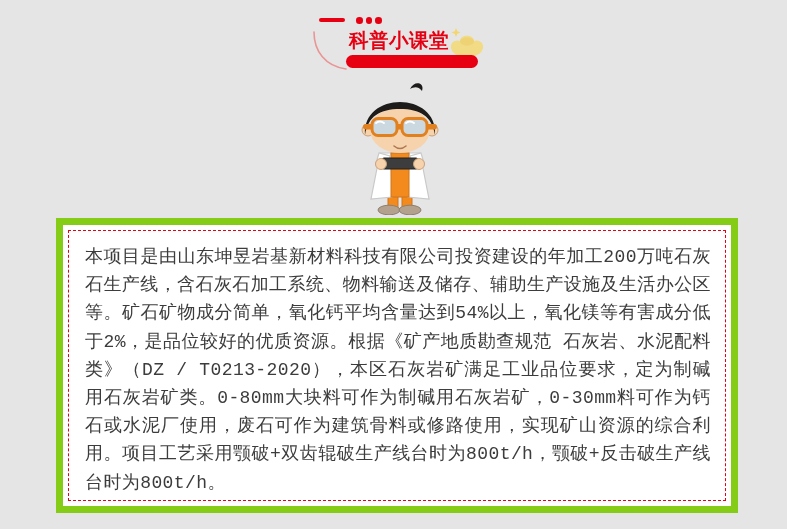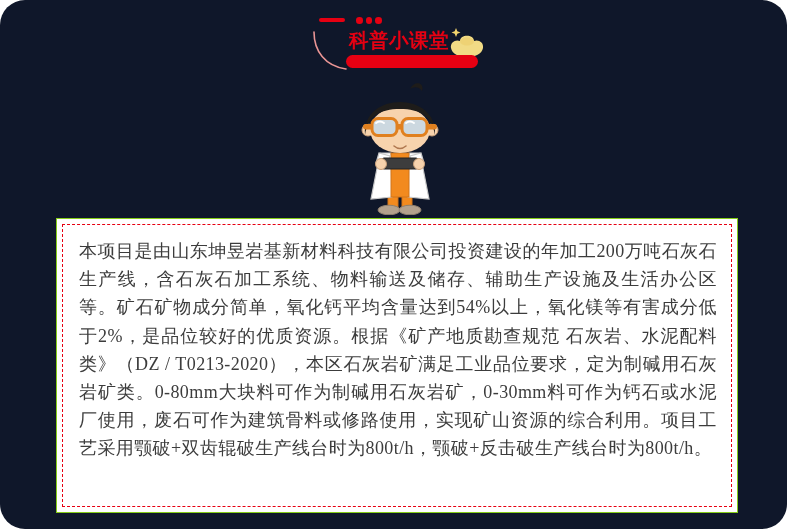--- a/index.html
+++ b/index.html
@@ -1,23 +1,22 @@
 <!DOCTYPE html>
 <html><head>
 <meta charset="utf-8">
 <style>
   html, body { margin: 0; padding: 0; background: #ffffff; }
   .page {
     position: relative;
     width: 787px;
     height: 529px;
-    background: #0f172a;
+    background: #e5e5e5;
     overflow: hidden;
-    font-family: Liberation Serif, serif;
-    border-radius: 25px;
+    font-family: Liberation Mono, monospace;
   }
 
   
   .hdr-line {
     position: absolute; left: 319px; top: 18px;
     width: 26px; height: 4px; border-radius: 2px;
     background: #e60012;
   }
   .hdr-dots {
     position: absolute; left: 356px; top: 17px;
@@ -46,21 +45,21 @@
 
   
   .mascot {
     position: absolute; left: 338px; top: 83px;
   }
 
   
   .content-box {
     position: absolute; left: 56px; top: 218px;
     width: 682px; height: 295px;
-    border: 1px solid #84cc16;
+    border: 7px solid #84cc16;
     box-sizing: border-box;
     background: #ffffff;
   }
   .content-box .dashed-inner {
     position: absolute; left: 5px; top: 5px; right: 5px; bottom: 5px;
     border: 1.5px dashed #e60012;
     box-sizing: border-box;
     pointer-events: none;
   }
   .content-box .paragraph {

